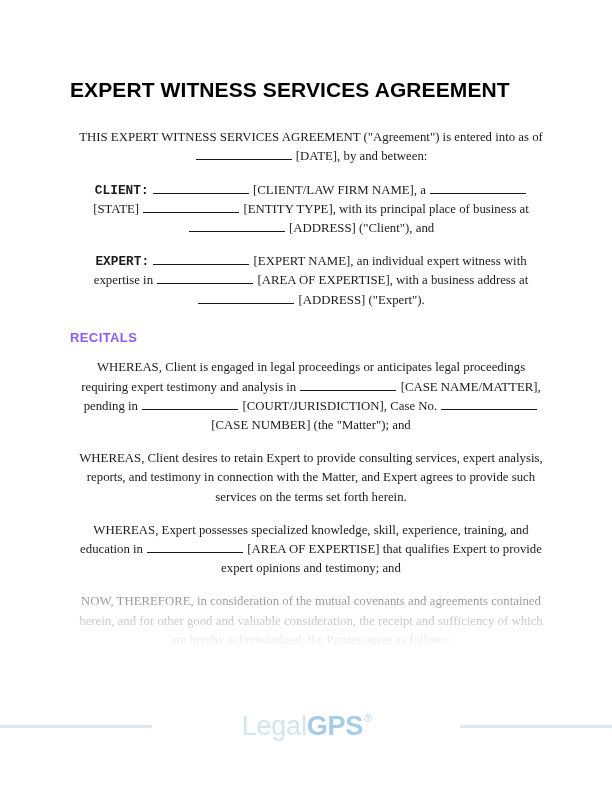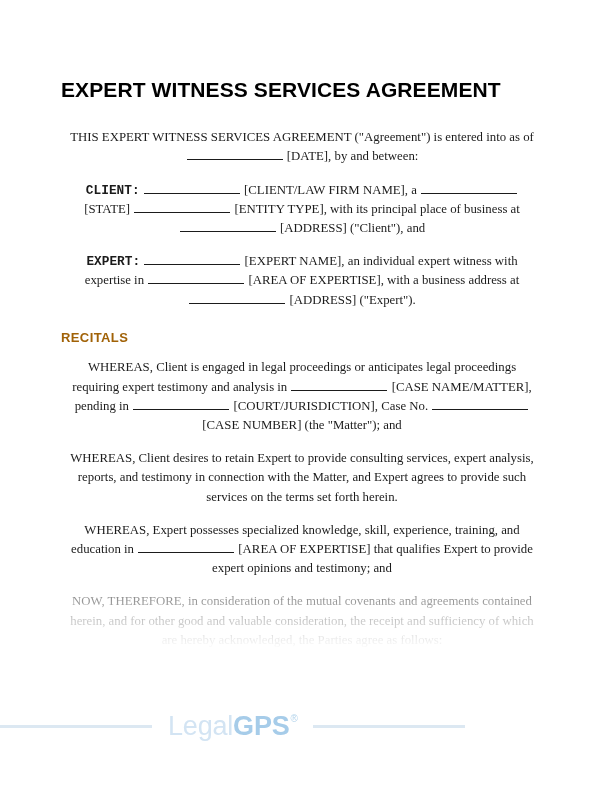--- a/index.html
+++ b/index.html
@@ -17,40 +17,40 @@
   }
 
   .page {
     position: absolute;
     inset: 0;
     background: #ffffff;
   }
 
   .doc-body {
     position: absolute;
-    left: 61px;
+    left: 70px;
     top: 78px;
     width: 474px;
   }
 
   h1.doc-title {
     font-family: "Liberation Sans", "DejaVu Sans", sans-serif;
     font-size: 21px;
     font-weight: bold;
     color: #000000;
     letter-spacing: 0.1px;
     margin: 0 0 26px 0;
     line-height: 1.15;
   }
 
   h2.section-heading {
     font-family: "Liberation Sans", "DejaVu Sans", sans-serif;
     font-size: 13px;
     font-weight: bold;
-    color: #a16207;
+    color: #8b5cf6;
     letter-spacing: 0.4px;
     margin: 20px 0 13px 0;
     line-height: 1.2;
   }
 
   p.para {
     font-size: 12.8px;
     line-height: 19.2px;
     color: #1b1b1b;
     margin: 0 0 14px 8px;
@@ -84,22 +84,22 @@
 
   
   .footer {
     position: absolute;
     left: 0;
     right: 0;
     top: 706px;
     height: 40px;
     display: flex;
     align-items: center;
-    justify-content: flex-start;
-    gap: 16px;
+    justify-content: space-between;
+    gap: 6px;
   }
   .footer-rule {
     height: 3px;
     background: #dce8f2;
     flex: 0 0 auto;
   }
   .footer-rule.left  { width: 152px; }
   .footer-rule.right { width: 152px; }
 
   .logo {

